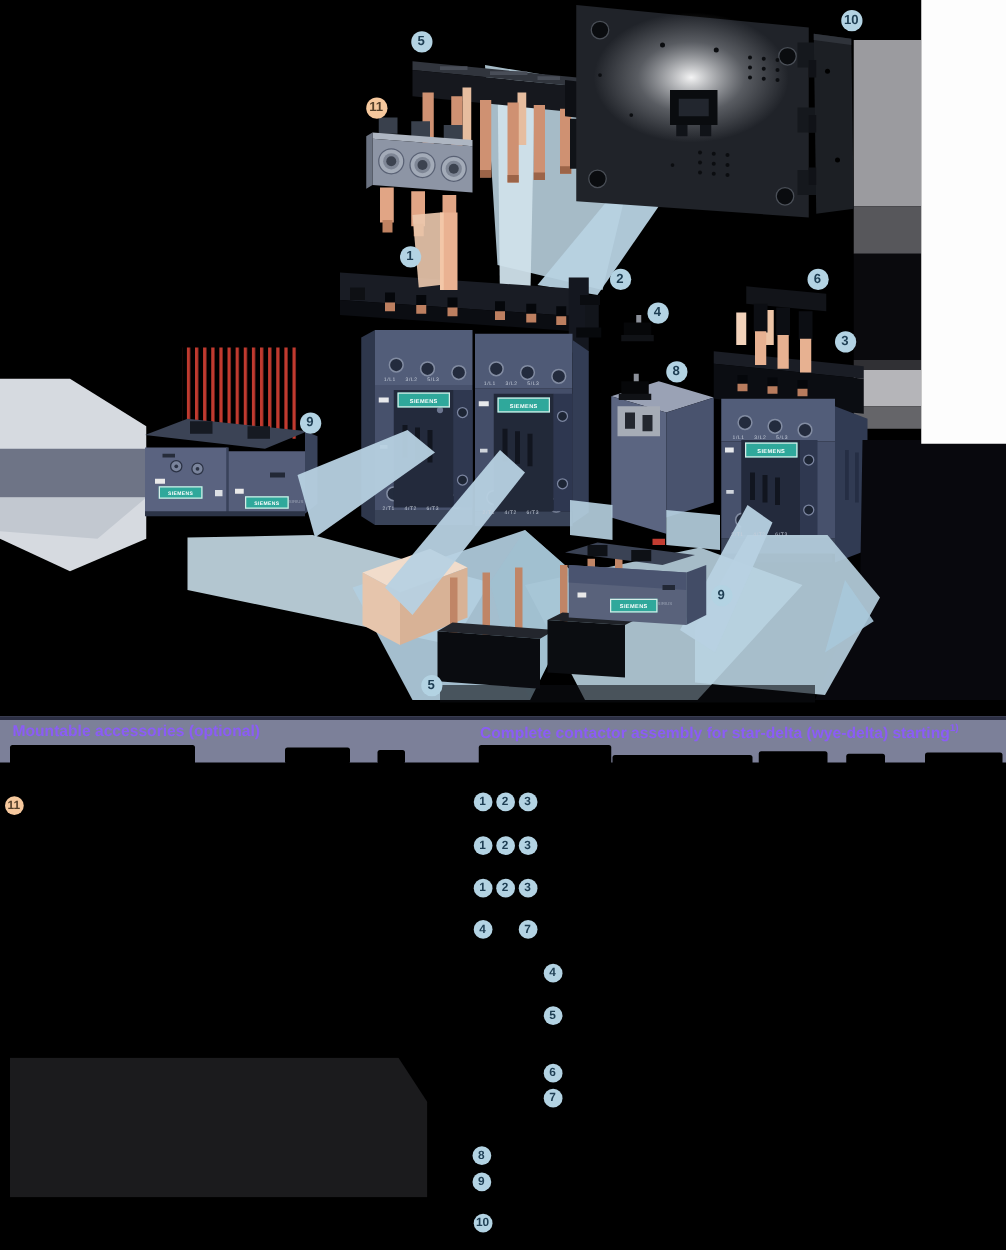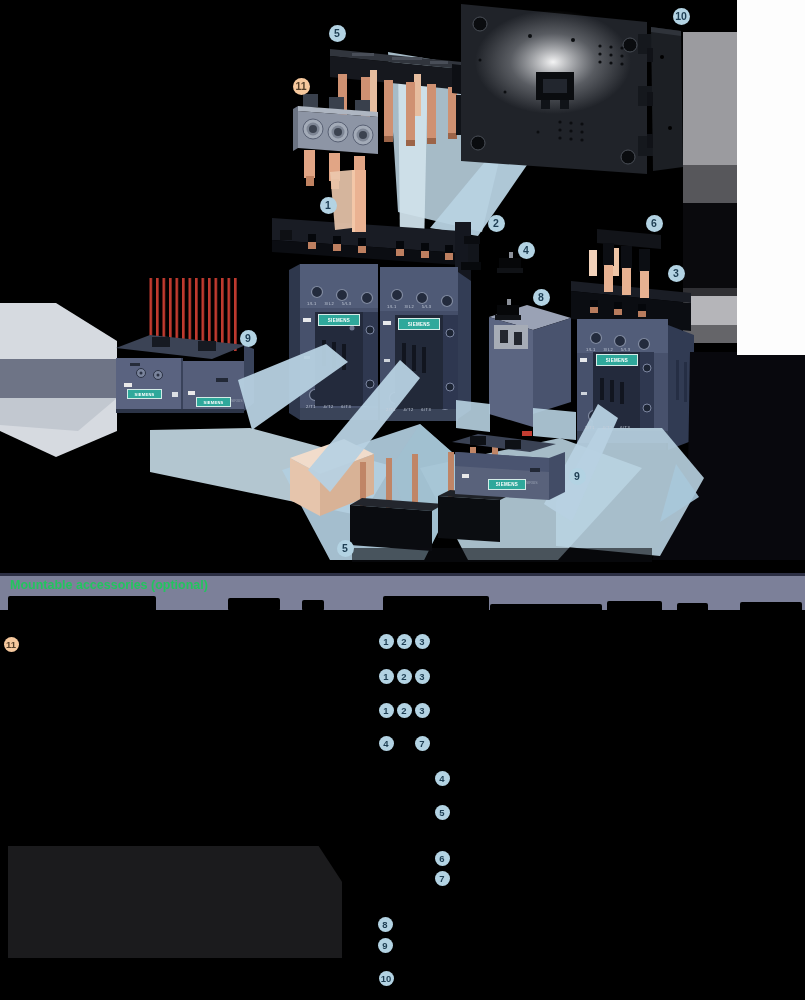--- a/index.html
+++ b/index.html
@@ -12,21 +12,21 @@
   .callout.t{width:15px;height:15px;font-size:9.5px;}
   .callout.orange{background:#f6c89d;color:#55402a;}
   .microlabel{position:absolute;color:#c6cedb;font-size:4px;letter-spacing:0.5px;word-spacing:6px;
               white-space:nowrap;z-index:4;}
   .brandlabel{position:absolute;background:#2fa89b;border:1px solid #d4ece7;color:#fff;
               display:flex;align-items:center;justify-content:center;font-weight:bold;
               letter-spacing:0.3px;z-index:4;}
   .subbrand{position:absolute;color:#9aa3b5;font-size:3.5px;z-index:4;white-space:nowrap;}
   .headerbar{position:absolute;left:0;top:573px;width:805px;height:37px;background:#7c8099;
              border-top:3px solid #2c2f44;box-sizing:border-box;z-index:2;}
-  .bar-title{position:absolute;top:578px;color:#22c55e;font-weight:bold;font-size:12.5px;z-index:3;white-space:nowrap;}
+  .bar-title{position:absolute;top:578px;color:#8b5cf6;font-weight:bold;font-size:12.5px;z-index:3;white-space:nowrap;}
   .bar-title sup{font-size:8px;}
   .sil{position:absolute;background:#000;border-radius:2px;z-index:3;}
   .footblock{position:absolute;left:8px;top:846px;width:334px;height:112px;background:#1b1b1d;z-index:2;
              clip-path:polygon(0 0,93% 0,100% 32%,100% 100%,0 100%);}
   .whiterect{position:absolute;left:737px;top:0;width:68px;height:355px;background:#fdfdfd;z-index:1;}
 </style>
 </head>
 <body>
 
 <div id="stage">
@@ -408,20 +408,21 @@
 
   <div class="microlabel" style="left:307px;top:301px;">1/L1 3/L2 5/L3</div>
   <div class="microlabel" style="left:306px;top:404px;">2/T1 4/T2 6/T3</div>
   <div class="microlabel" style="left:387px;top:304px;">1/L1 3/L2 5/L3</div>
   <div class="microlabel" style="left:386px;top:407px;">2/T1 4/T2 6/T3</div>
   <div class="microlabel" style="left:586px;top:347px;">1/L1 3/L2 5/L3</div>
   <div class="microlabel" style="left:585px;top:425px;">2/T1 4/T2 6/T3</div>
 
   <div class="headerbar"></div>
   <div class="bar-title" style="left:10px;">Mountable accessories (optional)</div>
+  <div class="bar-title" style="left:384px;"><span>Complete contactor assembly for star-delta (wye-delta) starting</span><sup>1)</sup></div>
 
   <div class="sil" style="left:8px;top:596px;width:148px;height:16px;"></div>
   <div class="sil" style="left:228px;top:598px;width:52px;height:13px;"></div>
   <div class="sil" style="left:302px;top:600px;width:22px;height:11px;"></div>
   <div class="sil" style="left:383px;top:596px;width:106px;height:16px;"></div>
   <div class="sil" style="left:490px;top:604px;width:112px;height:12px;"></div>
   <div class="sil" style="left:607px;top:601px;width:55px;height:11px;"></div>
   <div class="sil" style="left:677px;top:603px;width:31px;height:9px;"></div>
   <div class="sil" style="left:740px;top:602px;width:62px;height:12px;"></div>
 

